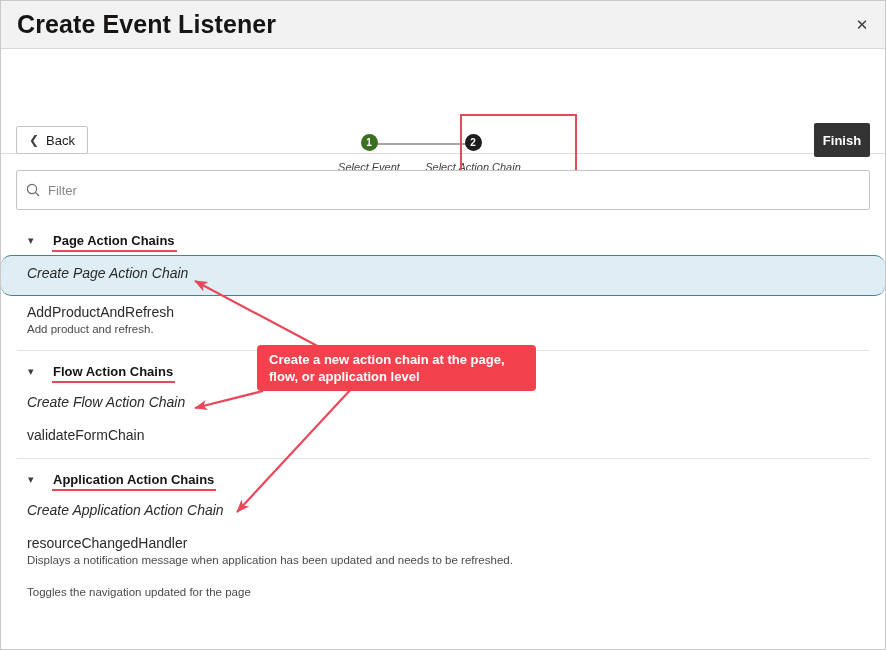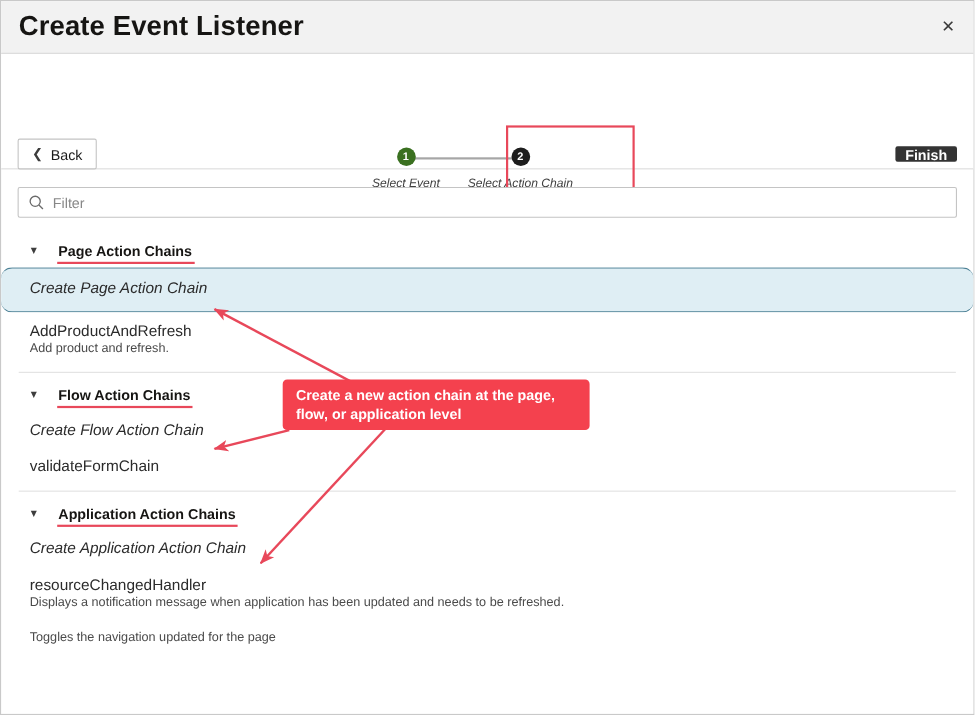--- a/index.html
+++ b/index.html
@@ -70,21 +70,21 @@
     color: #1a1a1a;
     cursor: pointer;
   }
   .back-chevron { font-size: 12px; color: #3d3d3d; line-height: 1; }
 
   .finish-btn {
     position: absolute;
     right: 15px;
     top: 91px;
     transform: translateY(-50%);
-    width: 56px; height: 14px;
+    width: 56px; height: 34px;
     background: #333333;
     color: #ffffff;
     border: none;
     border-radius: 2px;
     font-size: 13px;
     font-weight: bold;
     font-family: "Liberation Sans", sans-serif;
     cursor: pointer;
     display:flex; align-items:center; justify-content:center;
   }
@@ -144,21 +144,21 @@
     border: 2px solid #e8485a;
     pointer-events: none;
   }
 
   
   .filter-wrap {
     padding: 16px 15px 0 15px;
   }
   .filter-box {
     position: relative;
-    height: 28px;
+    height: 40px;
     border: 1px solid #c4c4c4;
     border-radius: 2px;
     background: #ffffff;
     display: flex;
     align-items: center;
   }
   .filter-icon {
     margin: 0 8px 0 9px;
     display: flex; align-items: center;
   }

